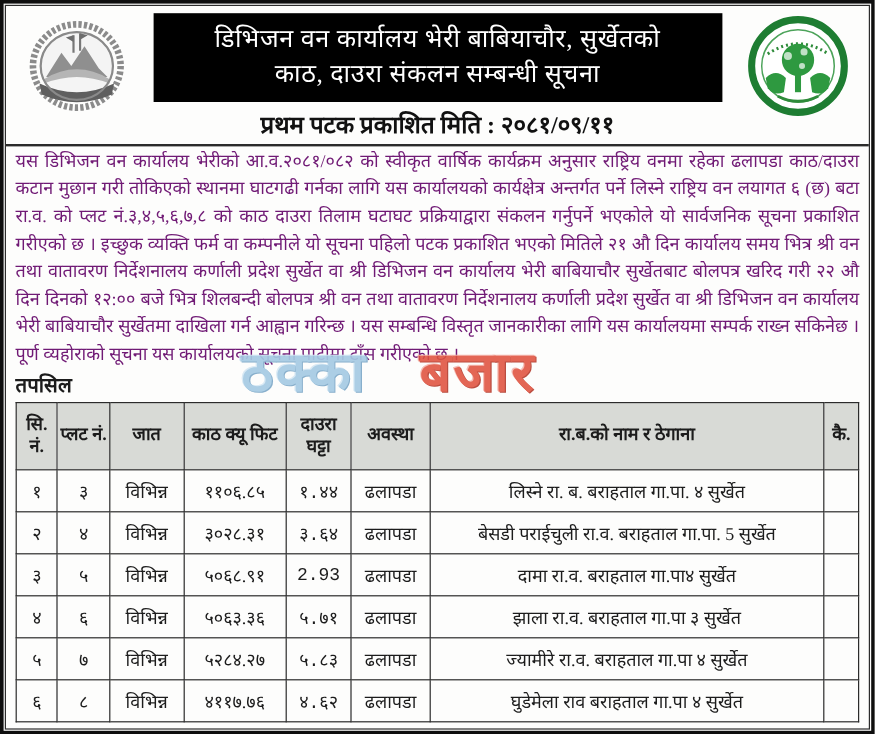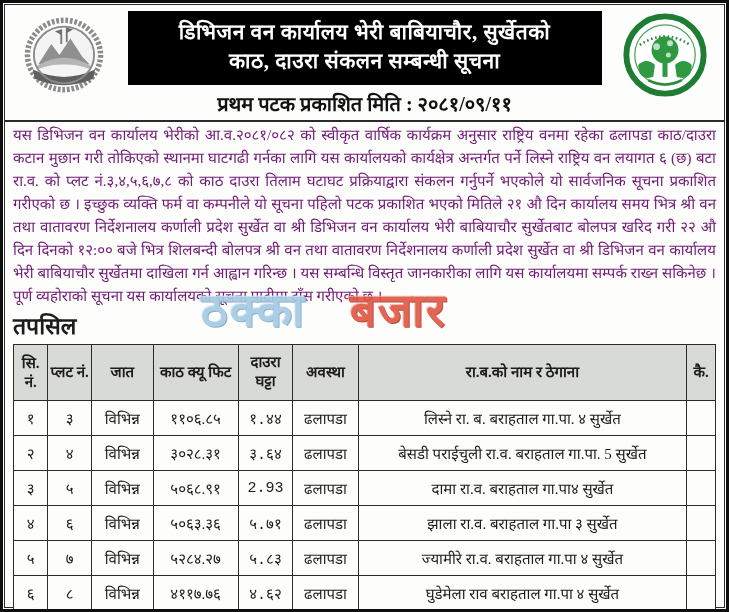--- a/index.html
+++ b/index.html
@@ -15,33 +15,33 @@
     padding:4px 8px 0 8px;
   }
 
   
   .header-row{ display:flex; align-items:flex-start; justify-content:space-between; }
   .logo-box{ width:102px; display:flex; justify-content:center; padding-top:4px; }
   .title-stack{ flex:1; display:flex; flex-direction:column; align-items:center; }
   .title-box{
     background:#000000; color:#ffffff; text-align:center;
     width:474px; padding:7px 10px 9px 10px; margin-top:2px;
-    font-weight:bold; font-size:21px; line-height:29px; letter-spacing:0.5px;
+    font-weight:normal; font-size:21px; line-height:29px; letter-spacing:0.5px;
   }
   .published{
     font-weight:bold; font-size:20px; margin-top:5px; color:#111;
   }
   .hr-line{ border-top:2px solid #2b2b2b; margin:3px -8px 0 -8px; }
 
   
   .body-text{
     font-size:15px; line-height:23px; text-align:justify;
     margin-top:2px; color:#701a75;
   }
-  .schedule{ font-weight:bold; font-size:23px; margin:1px 0 3px 0; }
+  .schedule{ font-weight:bold; font-size:17px; margin:1px 0 3px 0; }
 
   
   table{ border-collapse:collapse; width:100%; table-layout:fixed;padding-left:28px; }
   th,td{
     border:1px solid #2b2b2b; text-align:center; vertical-align:middle;
     font-size:15px; padding:2px 1px; overflow:hidden;
   }
   thead th{
     background:#d8dad6; font-weight:bold; height:56px; line-height:19px; font-size:15px;
   }

